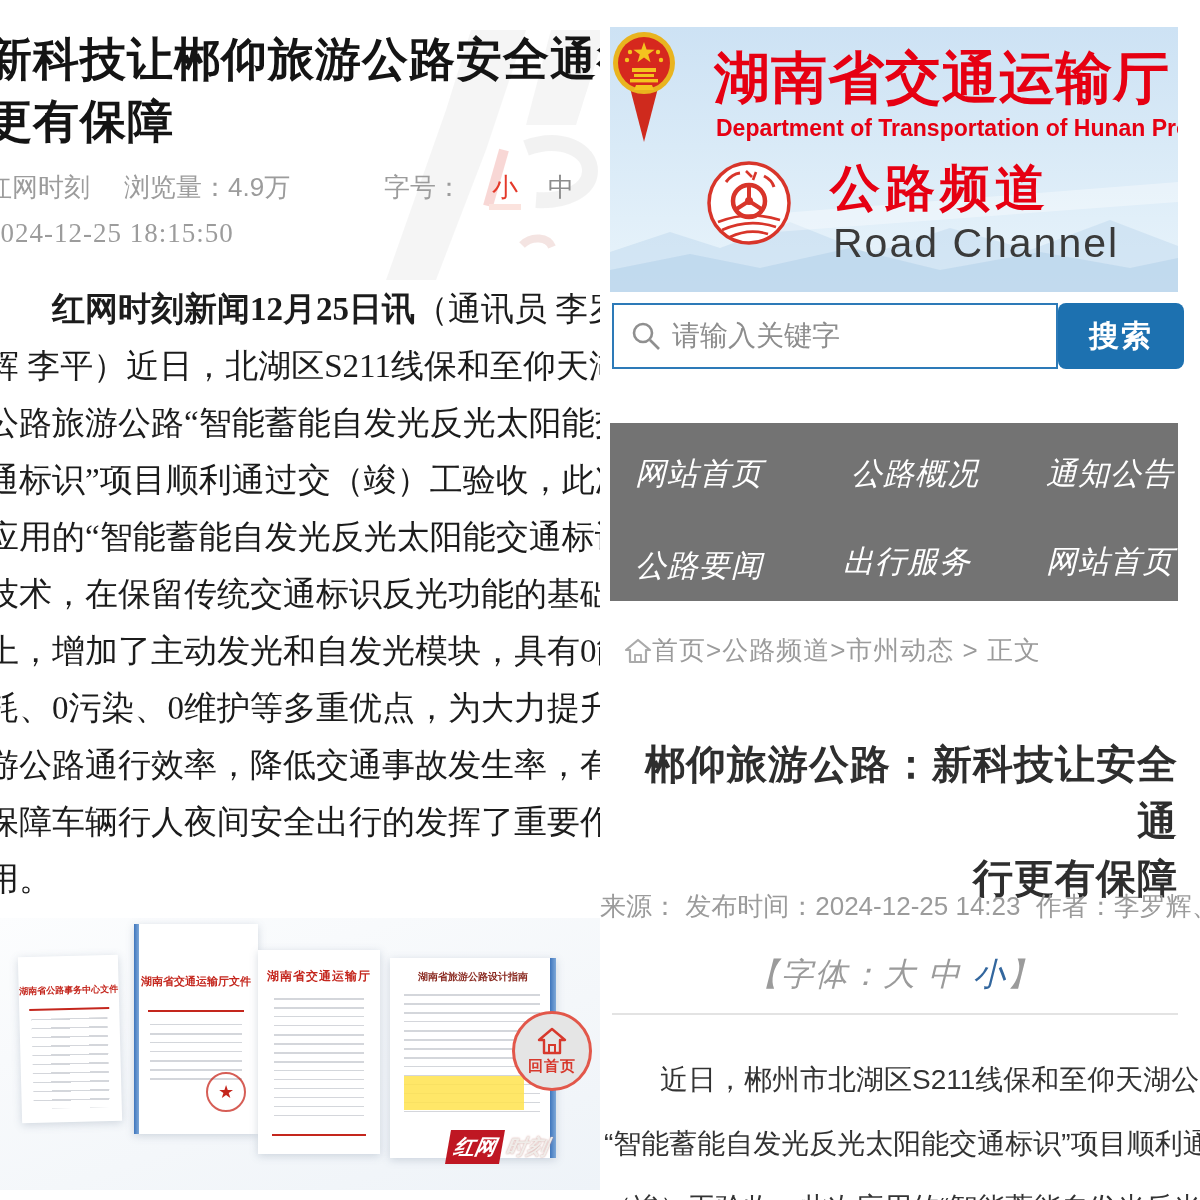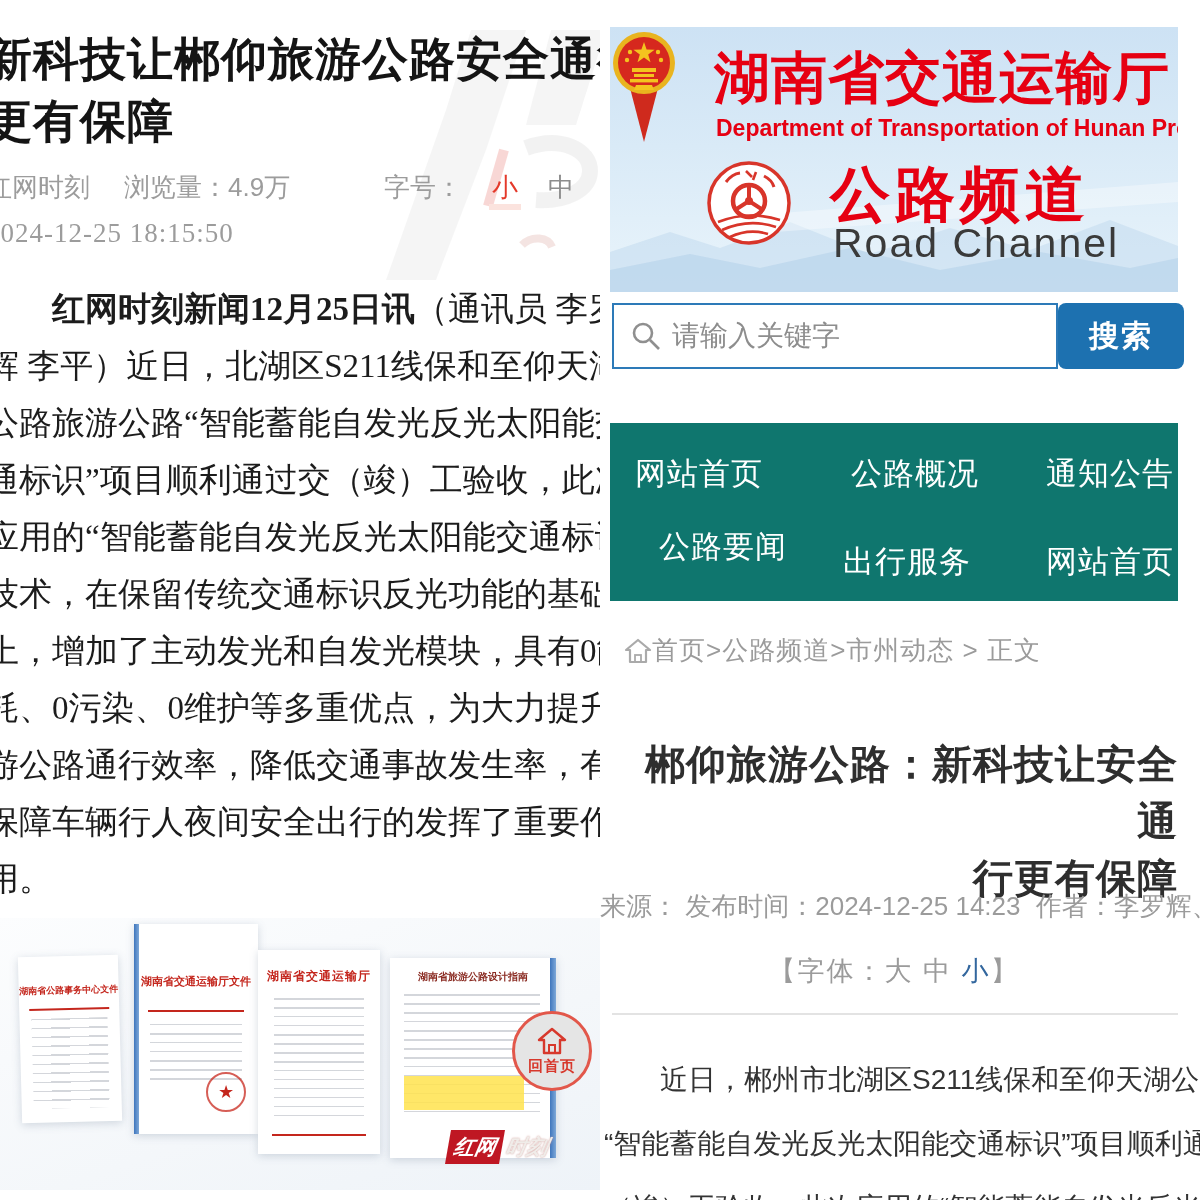--- a/index.html
+++ b/index.html
@@ -36,37 +36,37 @@
   .rednet { position:absolute; left:462px; top:1130px; white-space:nowrap; transform:skewX(-10deg); }
   .rednet .p1 { display:inline-block; background:#bf1723; color:#fff; font-weight:700; font-style:italic; font-size:21px; padding:3px 6px; }
   .rednet .p2 { display:inline-block; color:#f0ece9; font-weight:700; font-style:italic; font-size:21px; padding:3px 4px; text-shadow:0 0 2px #cf9a96; }
 
   
   .right-pane { position:absolute; left:600px; top:0; width:600px; height:1200px; overflow:hidden; background:#fff; }
   .banner { position:absolute; left:10px; top:27px; width:568px; height:265px; overflow:hidden;
             background:linear-gradient(180deg,#cde2f4 0%,#d9eaf7 45%,#e9f4fb 100%); }
   .b-title { position:absolute; left:104px; top:14px; font-size:56px; font-weight:700; color:#e60012; letter-spacing:1px; white-space:nowrap; }
   .b-sub { position:absolute; left:106px; top:88px; font-size:23px; font-weight:700; color:#e60012; white-space:nowrap; }
-  .b-channel { position:absolute; left:220px; top:128px; font-size:60px; font-weight:700; color:#e60012; letter-spacing:5px; white-space:nowrap; }
+  .b-channel { position:absolute; left:220px; top:128px; font-size:50px; font-weight:700; color:#e60012; letter-spacing:5px; white-space:nowrap; }
   .b-channel-en { position:absolute; left:223px; top:193px; font-size:41px; color:#3a3a3a; letter-spacing:2px; white-space:nowrap; }
   .emblem { position:absolute; left:2px; top:3px; }
   .roadlogo { position:absolute; left:96px; top:133px; }
   .searchrow { position:absolute; left:12px; top:303px; width:566px; height:66px;padding-left:22px; }
   .searchbox { position:absolute; left:0; top:0; width:446px; height:66px; background:#fff; border:2px solid #2d7ab8; display:flex; align-items:center; }
   .searchbox input { border:0; outline:none; width:330px; font-size:28px; color:#444; font-family:inherit; margin-left:10px; background:transparent; }
   .searchbox input::placeholder { color:#8d8d8d; }
   .s-icon { margin-left:16px; }
   .s-btn { position:absolute; left:446px; top:0; width:126px; height:66px; background:#1d71b0; border-radius:8px; color:#fff; font-size:30px; font-weight:700; display:flex; align-items:center; justify-content:center; letter-spacing:2px; cursor:pointer; }
-  .nav { position:absolute; left:10px; top:423px; width:568px; height:178px; background:#0f766e; }
+  .nav { position:absolute; left:10px; top:423px; width:568px; height:178px; background:#737373;font-style:italic; }
   .nav span { position:absolute; color:#fff; font-size:31px; letter-spacing:1px; cursor:pointer; white-space:nowrap; }
   .crumb { position:absolute; left:24px; top:633px; display:flex; align-items:center; font-size:26px; color:#9b9b9b; }
   .crumb .ctext { margin-left:0; letter-spacing:1px; }
   .r-title { position:absolute; left:10px; top:736px; width:568px; text-align:right; font-size:40px; font-weight:700; color:#2e2e2e; line-height:57px; letter-spacing:1px; }
   .r-meta { position:absolute; left:0; top:889px; width:590px; text-align:center; font-size:26px; color:#9b9b9b; white-space:nowrap; }
-  .r-font { position:absolute; left:10px; top:953px; width:568px; text-align:center; font-size:27px; color:#9b9b9b; letter-spacing:2px; }
+  .r-font { position:absolute; left:10px; top:953px; width:568px; text-align:center; font-size:32px; color:#9b9b9b; letter-spacing:2px;font-style:italic; }
   .r-font .blue { color:#33679e; }
   .r-divider { position:absolute; left:12px; top:1013px; width:566px; height:2px; background:#e3e3e3; }
   .r-body { position:absolute; left:4px; top:1048px; width:590px; font-size:28px; color:#333; }
   .r-body .rl { line-height:64px; white-space:nowrap; }
 </style>
 </head>
 <body>
 
 <div class="stage">
 
@@ -194,21 +194,21 @@
         </svg>
         <input type="text" placeholder="请输入关键字" style="">
       </div>
       <div class="s-btn">搜索</div>
     </div>
 
     <div class="nav">
       <span style="left:25px;  top:30px;">网站首页</span>
       <span style="left:233px; top:30px;margin-left:8px;">公路概况</span>
       <span style="left:436px; top:30px;">通知公告</span>
-      <span style="left:25px;  top:103px;margin-left:24px;">公路要闻</span>
+      <span style="left:25px;  top:122px;">公路要闻</span>
       <span style="left:233px; top:118px;">出行服务</span>
       <span style="left:436px; top:118px;">网站首页</span>
     </div>
 
     <div class="crumb">
       <svg width="28" height="28" viewBox="0 0 28 28">
         <path d="M14 3 L26 13 L22 13 L22 25 L6 25 L6 13 L2 13 Z" fill="none" stroke="#aaaaaa" stroke-width="2.2" stroke-linejoin="round"></path>
         <rect x="11" y="18" width="6" height="7" fill="none" stroke="#aaaaaa" stroke-width="1.8"></rect>
       </svg>
       <span class="ctext">首页&gt;公路频道&gt;市州动态 &gt; 正文</span>

